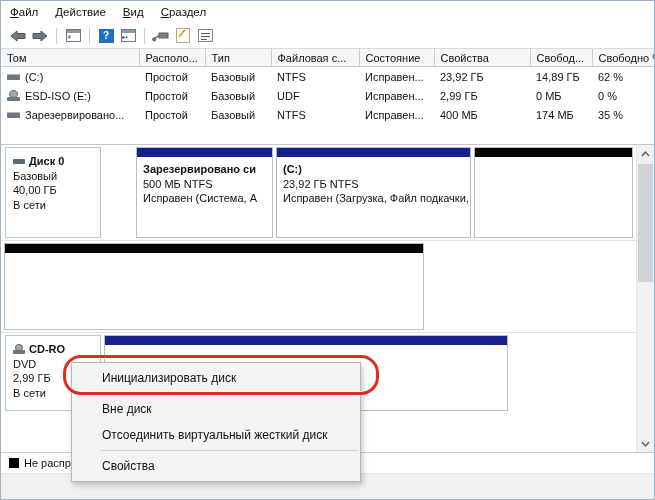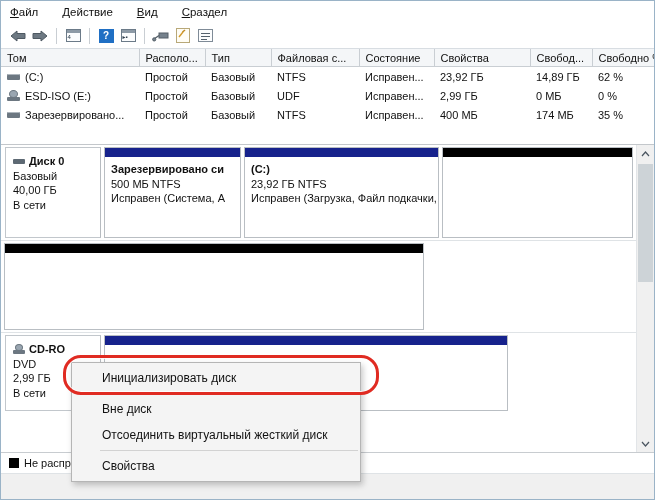--- a/index.html
+++ b/index.html
@@ -53,21 +53,21 @@
     color:#222;font-size:13px;
   }
   .winbtn svg{display:block;}
 
   
   .menubar{
     height:22px;min-height:22px;background:#ffffff;
     display:flex;align-items:center;padding-left:9px;
   }
   .menuitem{
-    font-size:11.5px;color:#111;margin-right:24px;white-space:nowrap;
+    font-size:11.5px;color:#111;margin-right:17px;white-space:nowrap;
   }
   .menuitem u{text-decoration:underline;}
 
   
   .toolbar{
     height:25px;min-height:25px;background:#ffffff;
     display:flex;align-items:center;padding-left:6px;
     border-bottom:1px solid #d8dde2;
   }
   .tb-sep{width:1px;height:16px;background:#c9ced3;margin:0 5px;}
@@ -385,21 +385,21 @@
             <td>174 МБ</td>
             <td>35 %</td>
           </tr>
         </tbody>
       </table>
     </div>
 
     <div class="gfx-pane">
       <div class="gfx-scroll">
 
-        <div class="disk-row" style="height:96px;">
+        <div class="disk-row" style="height:96px;gap:32px;">
           <div class="disk-head">
             <div class="dn">
               <span class="mini-hdd"></span>
               <span>Диск 0</span>
             </div>
             <div>Базовый</div>
             <div>40,00 ГБ</div>
             <div>В сети</div>
           </div>
           <div class="parts">

